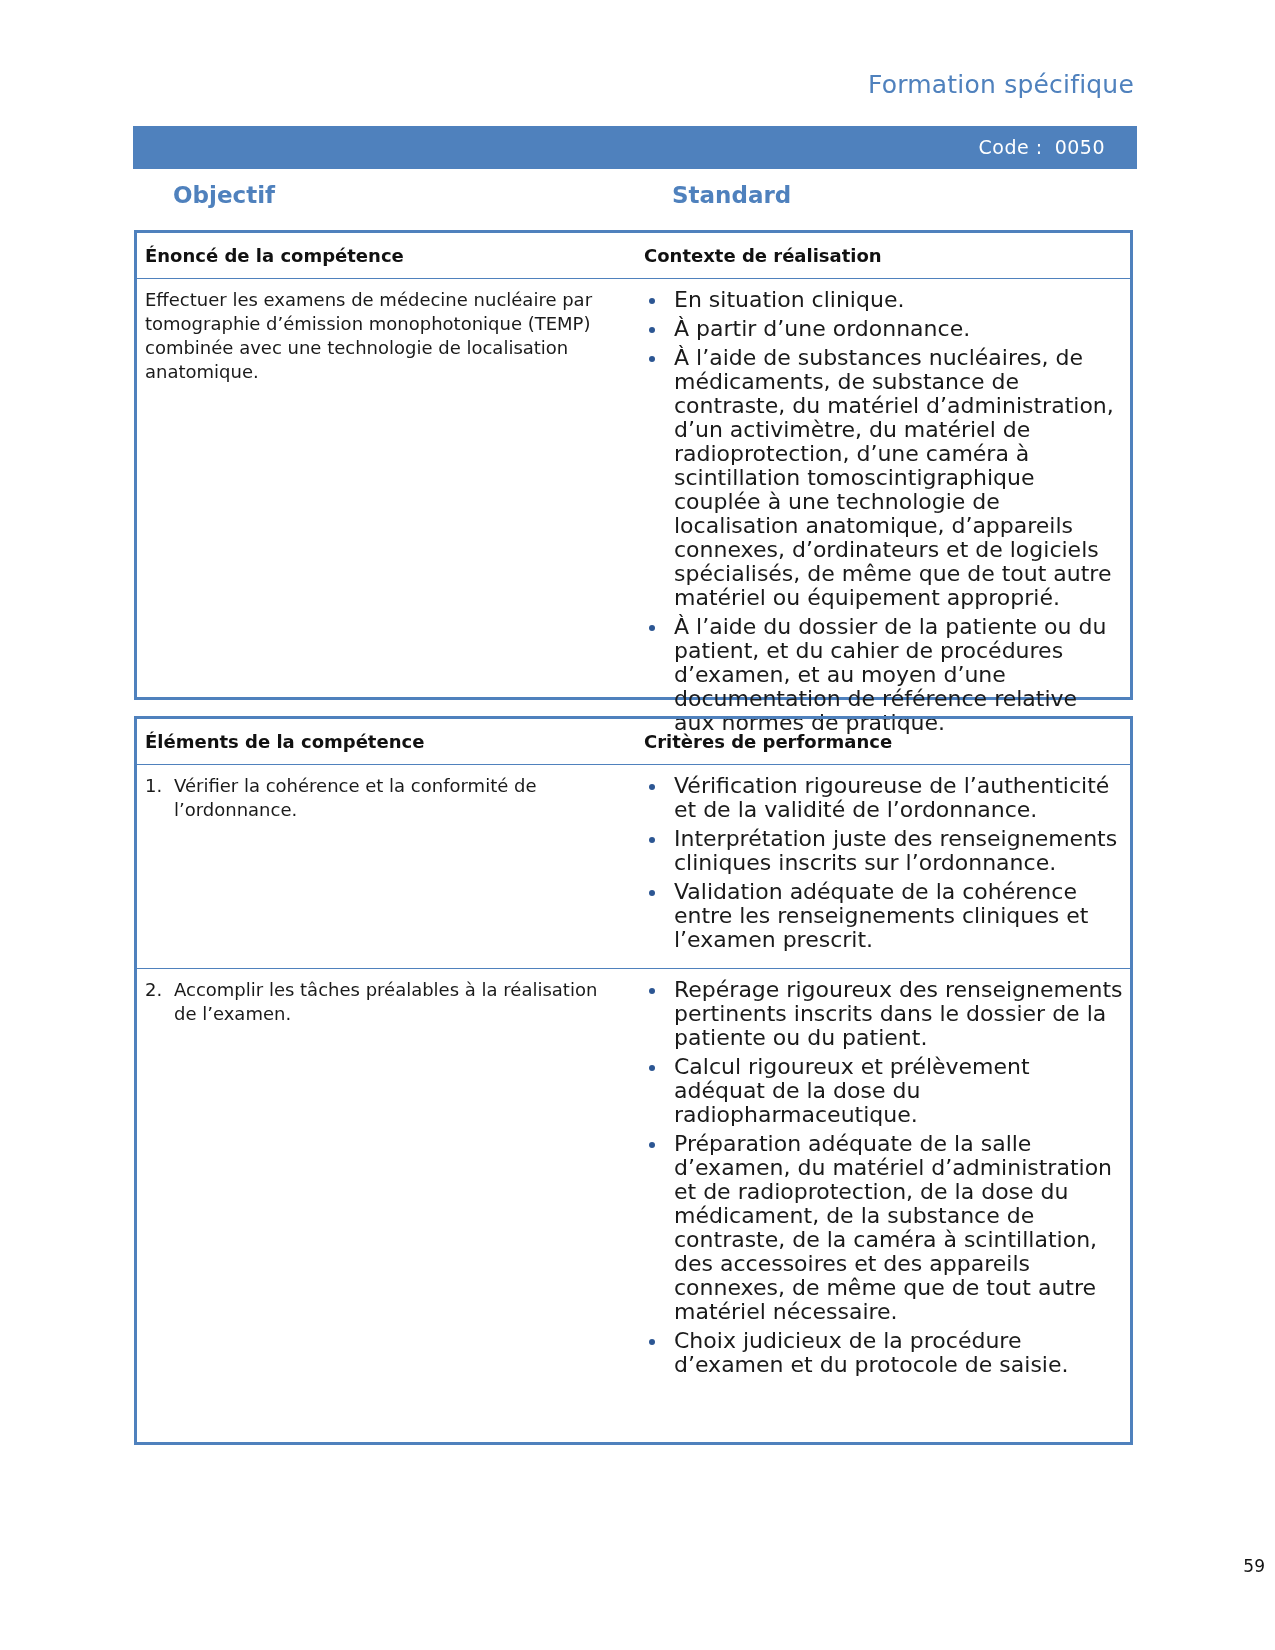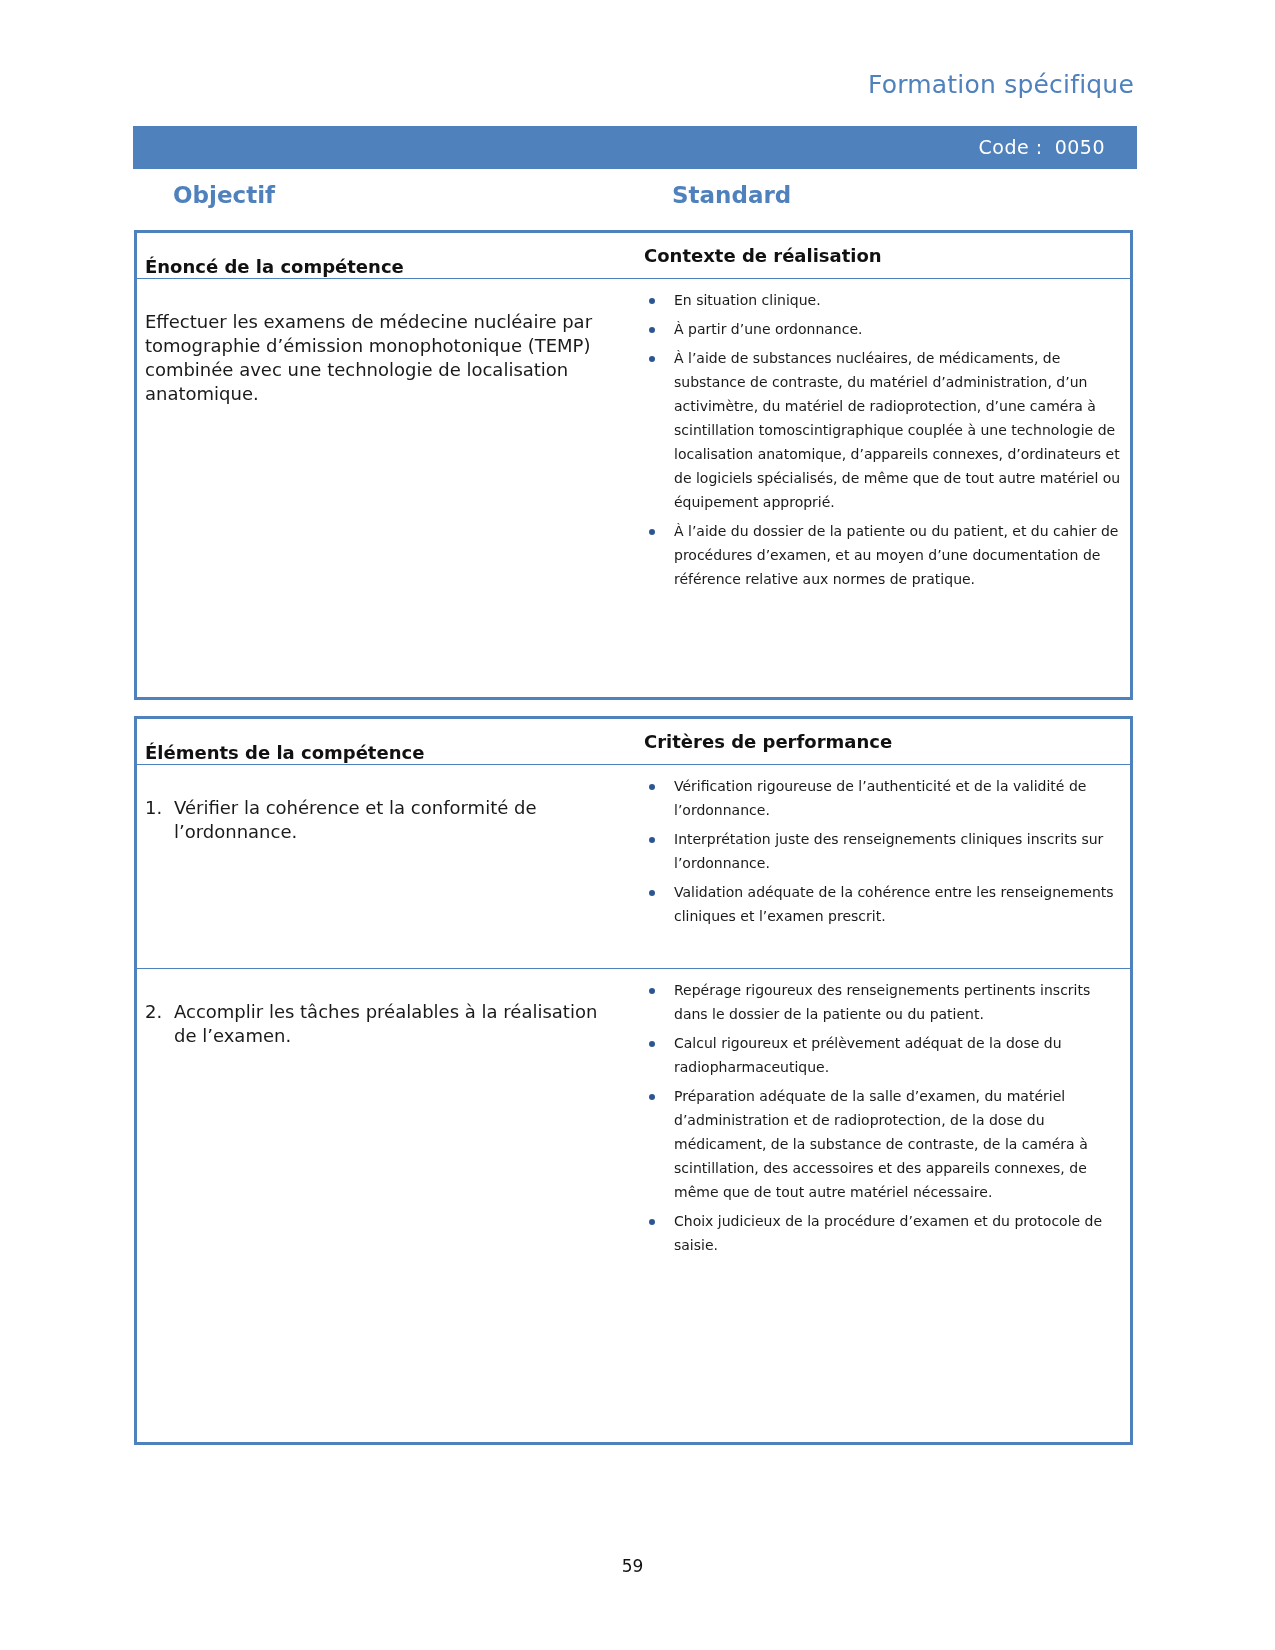--- a/index.html
+++ b/index.html
@@ -8,31 +8,31 @@
   .section-label { position: absolute; top: 70px; right: 141px; font-size: 25px;
          color: #4f81bd; letter-spacing: 0.2px; }
   .code-bar { position: absolute; left: 133px; top: 126px; width: 1004px; height: 43px;
          background: #4f81bd; color: #ffffff; font-size: 19px; }
   .code-bar .code-text { position: absolute; right: 32px; top: 10px; letter-spacing: 0.5px; }
   .code-bar .code-text span + span { margin-left: 12px; }
   .col-title { position: absolute; top: 182px; font-size: 23px; font-weight: bold; color: #4f81bd; margin-left: 30px; }
   .tbl { position: absolute; left: 134px; width: 999px; border: 3px solid #4f81bd; box-sizing: border-box; }
   .tbl .hdr { display: flex; border-bottom: 1.5px solid #4f81bd; height: 45px; align-items: center; }
   .tbl .hdr div { font-size: 18px; font-weight: bold; color: #111; }
-  .tbl .c1 { width: 499px; padding-left: 8px; box-sizing: border-box; margin-top: 22px; }
+  .tbl .c1 { width: 499px; padding-left: 8px; box-sizing: border-box; }
   .tbl .c2 { flex: 1; padding-left: 8px; box-sizing: border-box; }
   .row { display: flex; }
   .row + .row { border-top: 1.5px solid #4f81bd; }
   .cell-text { font-size: 18px; line-height: 24px; }
   .num-item { display: flex; font-size: 18px; line-height: 24px; }
   .num-item .n { width: 29px; flex: none; }
   ul.blt { list-style: none; margin: 0; padding: 0; }
-  ul.blt li { position: relative; padding-left: 30px; font-size: 14px; line-height: 24px; margin-bottom: 5px; padding-right: 6px; }
+  ul.blt li { position: relative; padding-left: 30px; font-size: 22px; line-height: 24px; margin-bottom: 5px; padding-right: 6px; }
   ul.blt li::before { content: ""; position: absolute; left: 5px; top: 10px; width: 6px; height: 6px; border-radius: 50%; background: #2c5693; }
-  .page-num { position: absolute; top: 1556px; left: 0; width: 1265px; text-align: center; font-size: 17px; color: #111; }
+  .page-num { position: absolute; top: 1556px; left: 0; width: 1265px; text-align: right; font-size: 17px; color: #111; }
 </style>
 </head>
 <body>
 
 <div class="section-label">Formation spécifique</div>
 
 <div class="code-bar">
   <div class="code-text">
     <span>Code :</span><span>0050</span>
   </div>

